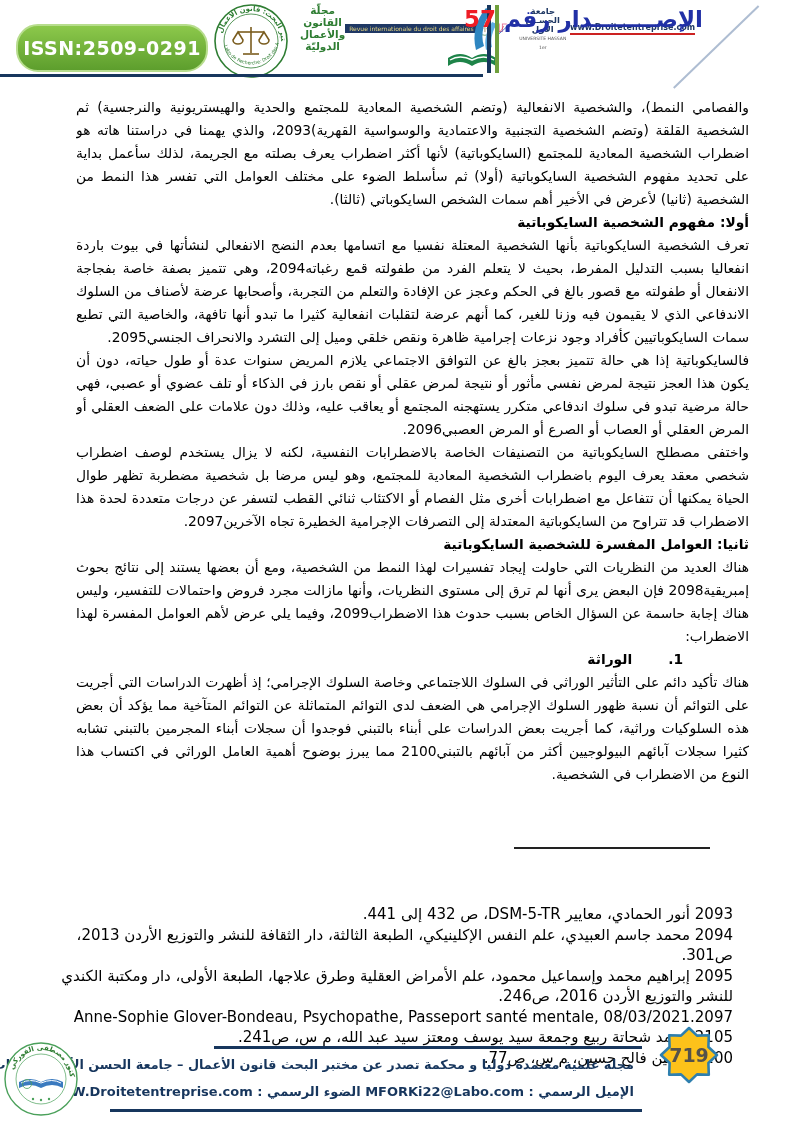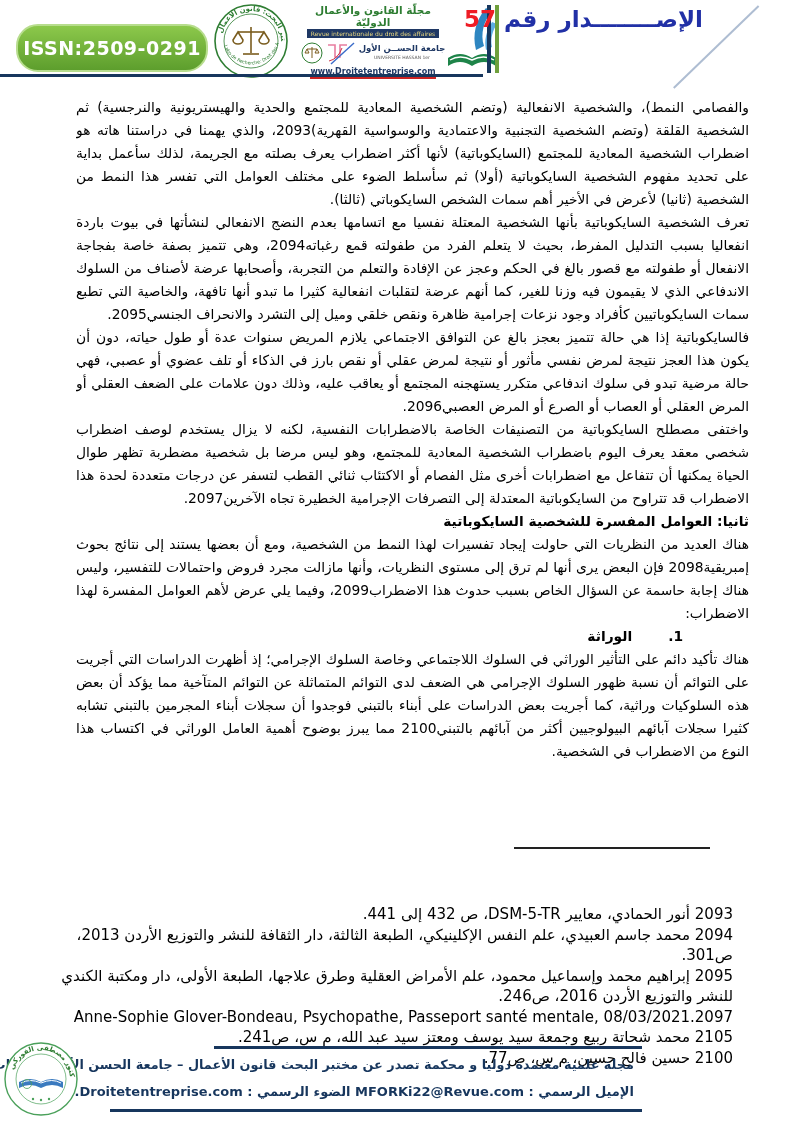--- a/index.html
+++ b/index.html
@@ -14,21 +14,21 @@
   .issn-pill {
     position:absolute; left:16px; top:24px; width:192px; height:48px;
     border-radius:22px; background:linear-gradient(#8cc84b,#5d9e2d);
     border:2px solid #b7dd8d; box-sizing:border-box;
     display:flex; align-items:center; justify-content:center;
     color:#ffffff; font-weight:bold; font-size:19px; letter-spacing:.5px;
   }
   .lab-stamp { position:absolute; left:213px; top:3px; }
   .journal-logo {
     position:absolute; left:300px; top:4px; width:146px;
-    display:flex; flex-direction:column; align-items:center; text-align:center;
+    display:flex; align-items:center; text-align:center;
   }
   .journal-logo .name-ar { color:#2e7d32; font-weight:bold; font-size:10.5px; line-height:12px; }
   .journal-logo .name-fr {
     margin-top:1px; background:#1f3864; color:#e8d77f; font-size:6px;
     padding:1px 4px; white-space:nowrap;
   }
   .journal-logo .mid-row { display:flex; align-items:center; gap:2px; margin-top:2px; }
   .journal-logo .univ { display:flex; flex-direction:column; line-height:9px; }
   .journal-logo .univ-ar { color:#1f3864; font-weight:bold; font-size:8.5px; }
   .journal-logo .univ-fr { color:#555; font-size:4.5px; }
@@ -157,20 +157,21 @@
         <span class="num">57</span>
       </div>
     </div>
 
     <div class="diag-line"></div>
     <div class="header-rule"></div>
   </div>
 
   <div class="body-text">
     <p>والفصامي النمط)، والشخصية الانفعالية (وتضم الشخصية المعادية للمجتمع والحدية والهيستريونية والنرجسية) ثم الشخصية القلقة (وتضم الشخصية التجنبية والاعتمادية والوسواسية القهرية)2093، والذي يهمنا في دراستنا هاته هو اضطراب الشخصية المعادية للمجتمع (السايكوباتية) لأنها أكثر اضطراب يعرف بصلته مع الجريمة، لذلك سأعمل بداية على تحديد مفهوم الشخصية السايكوباتية (أولا) ثم سأسلط الضوء على مختلف العوامل التي تفسر هذا النمط من الشخصية (ثانيا) لأعرض في الأخير أهم سمات الشخص السايكوباتي (ثالثا).</p>
+    <h3>أولا: مفهوم الشخصية السايكوباتية</h3>
     <p>تعرف الشخصية السايكوباتية بأنها الشخصية المعتلة نفسيا مع اتسامها بعدم النضج الانفعالي لنشأتها في بيوت باردة انفعاليا بسبب التدليل المفرط، بحيث لا يتعلم الفرد من طفولته قمع رغباته2094، وهي تتميز بصفة خاصة بفجاجة الانفعال أو طفولته مع قصور بالغ في الحكم وعجز عن الإفادة والتعلم من التجربة، وأصحابها عرضة لأصناف من السلوك الاندفاعي الذي لا يقيمون فيه وزنا للغير، كما أنهم عرضة لتقلبات انفعالية كثيرا ما تبدو أنها تافهة، والخاصية التي تطبع سمات السايكوباتيين كأفراد وجود نزعات إجرامية ظاهرة ونقص خلقي وميل إلى التشرد والانحراف الجنسي2095.</p>
     <p>فالسايكوباتية إذا هي حالة تتميز بعجز بالغ عن التوافق الاجتماعي يلازم المريض سنوات عدة أو طول حياته، دون أن يكون هذا العجز نتيجة لمرض نفسي مأثور أو نتيجة لمرض عقلي أو نقص بارز في الذكاء أو تلف عضوي أو عصبي، فهي حالة مرضية تبدو في سلوك اندفاعي متكرر يستهجنه المجتمع أو يعاقب عليه، وذلك دون علامات على الضعف العقلي أو المرض العقلي أو العصاب أو الصرع أو المرض العصبي2096.</p>
     <p>واختفى مصطلح السايكوباتية من التصنيفات الخاصة بالاضطرابات النفسية، لكنه لا يزال يستخدم لوصف اضطراب شخصي معقد يعرف اليوم باضطراب الشخصية المعادية للمجتمع، وهو ليس مرضا بل شخصية مضطربة تظهر طوال الحياة يمكنها أن تتفاعل مع اضطرابات أخرى مثل الفصام أو الاكتئاب ثنائي القطب لتسفر عن درجات متعددة لحدة هذا الاضطراب قد تتراوح من السايكوباتية المعتدلة إلى التصرفات الإجرامية الخطيرة تجاه الآخرين2097.</p>
     <h3>ثانيا: العوامل المفسرة للشخصية السايكوباتية</h3>
     <p>هناك العديد من النظريات التي حاولت إيجاد تفسيرات لهذا النمط من الشخصية، ومع أن بعضها يستند إلى نتائج بحوث إمبريقية2098 فإن البعض يرى أنها لم ترق إلى مستوى النظريات، وأنها مازالت مجرد فروض واحتمالات للتفسير، وليس هناك إجابة حاسمة عن السؤال الخاص بسبب حدوث هذا الاضطراب2099، وفيما يلي عرض لأهم العوامل المفسرة لهذا الاضطراب:</p>
     <div class="list-line">
       <span>1.</span>
       <span>الوراثة</span>
     </div>
     <p>هناك تأكيد دائم على التأثير الوراثي في السلوك اللاجتماعي وخاصة السلوك الإجرامي؛ إذ أظهرت الدراسات التي أجريت على التوائم أن نسبة ظهور السلوك الإجرامي هي الضعف لدى التوائم المتماثلة عن التوائم المتآخية مما يؤكد أن بعض هذه السلوكيات وراثية، كما أجريت بعض الدراسات على أبناء بالتبني فوجدوا أن سجلات أبناء المجرمين بالتبني تشابه كثيرا سجلات آبائهم البيولوجيين أكثر من آبائهم بالتبني2100 مما يبرز بوضوح أهمية العامل الوراثي في اكتساب هذا النوع من الاضطراب في الشخصية.</p>
@@ -186,26 +187,32 @@
     <div class="fn">2100 حسين فالح حسين، م س، ص77.</div>
   </div>
 
   <div class="footer-line-top"></div>
   <div class="footer-line-bottom"></div>
 
   <div class="footer-text">
     <div class="l1">مجلة علمية معتمدة دوليا و محكمة تصدر عن مختبر البحث قانون الأعمال – جامعة الحسن الأول – سطات – المغرب</div>
     <div class="l2">
       <span>الإميل الرسمي :</span>
-      <span class="ltr">MFORKi22@Revue.com</span>
+      <span class="ltr">MFORKi22@Labo.com</span>
       <span>الضوء الرسمي :</span>
       <span class="ltr">WWW.Droitetentreprise.com</span>
     </div>
   </div>
 
+  <div class="page-badge">
+    <svg width="64" height="58" viewBox="0 -1 62 58">
+      <polygon points="59,28 50.4,36 50.8,47.8 39,47.4 31,55 23,47.4 11.2,47.8 11.6,36 3,28 11.6,20 11.2,8.2 23,8.6 31,1 39,8.6 50.8,8.2 50.4,20" fill="#fdc21a" stroke="#2e7fae" stroke-width="2.6" stroke-linejoin="round"></polygon>
+      <text x="31" y="35" text-anchor="middle" font-size="19" font-weight="bold" fill="#55524a">719</text>
+    </svg>
+  </div>
 
   <div class="footer-stamp">
     <svg width="76" height="78" viewBox="0 0 76 78">
       <circle cx="38" cy="39" r="36" fill="#ffffff" stroke="#4aa05a" stroke-width="1.4"></circle>
       <circle cx="38" cy="39" r="25" fill="none" stroke="#4aa05a" stroke-width="0.7"></circle>
       <defs>
           <path id="fArcT" d="M 9 39 A 29 29 0 0 1 67 39"></path>
         </defs>
       <text font-size="7" fill="#2e7d32" font-weight="bold">
         <textPath href="#fArcT" startOffset="10%">الدكتور مصطفى الفوركي</textPath>

